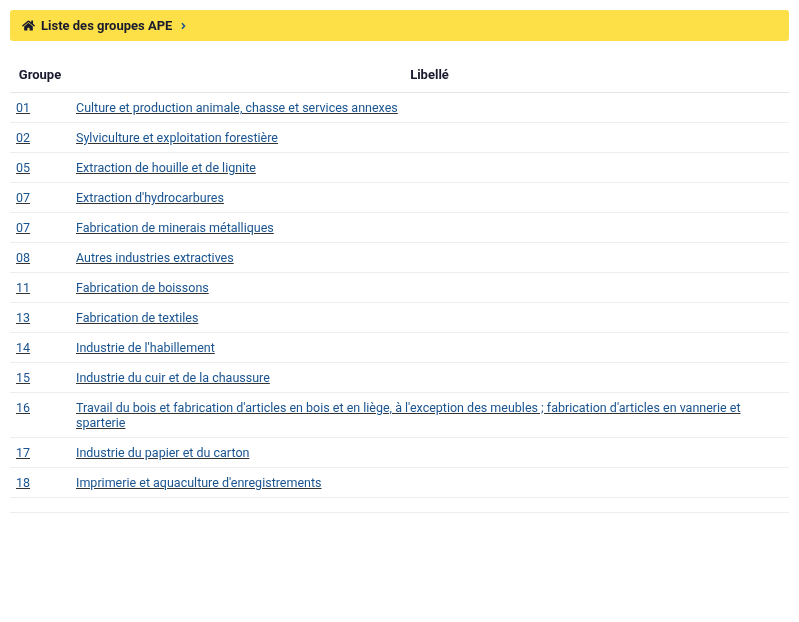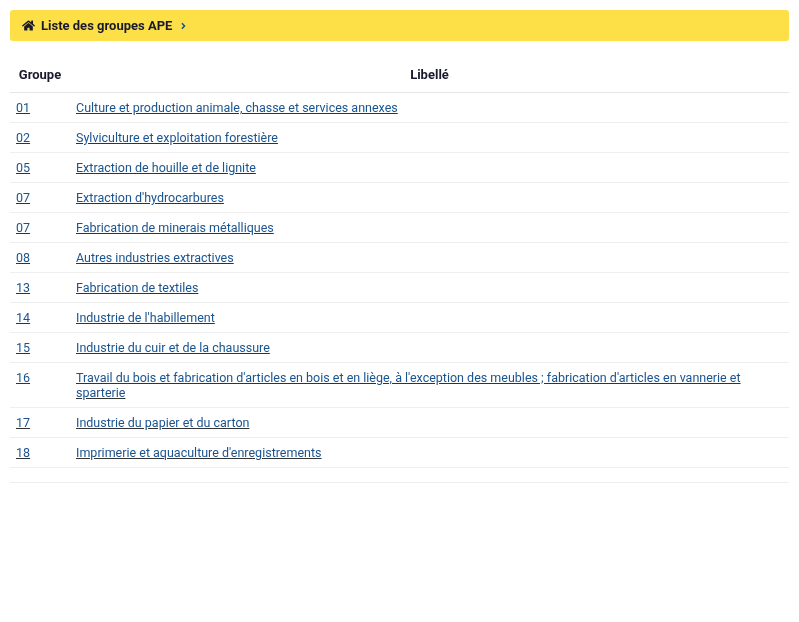--- a/index.html
+++ b/index.html
@@ -118,20 +118,24 @@
       </tr>
       <tr>
         <td><a href="#">07</a></td>
         <td><a href="#">Fabrication de minerais métalliques</a></td>
       </tr>
       <tr>
         <td><a href="#">08</a></td>
         <td><a href="#">Autres industries extractives</a></td>
       </tr>
       <tr>
+        <td><a href="#">11</a></td>
+        <td><a href="#">Fabrication de boissons</a></td>
+      </tr>
+      <tr>
         <td><a href="#">13</a></td>
         <td><a href="#">Fabrication de textiles</a></td>
       </tr>
       <tr>
         <td><a href="#">14</a></td>
         <td><a href="#">Industrie de l'habillement</a></td>
       </tr>
       <tr>
         <td><a href="#">15</a></td>
         <td><a href="#">Industrie du cuir et de la chaussure</a></td>

